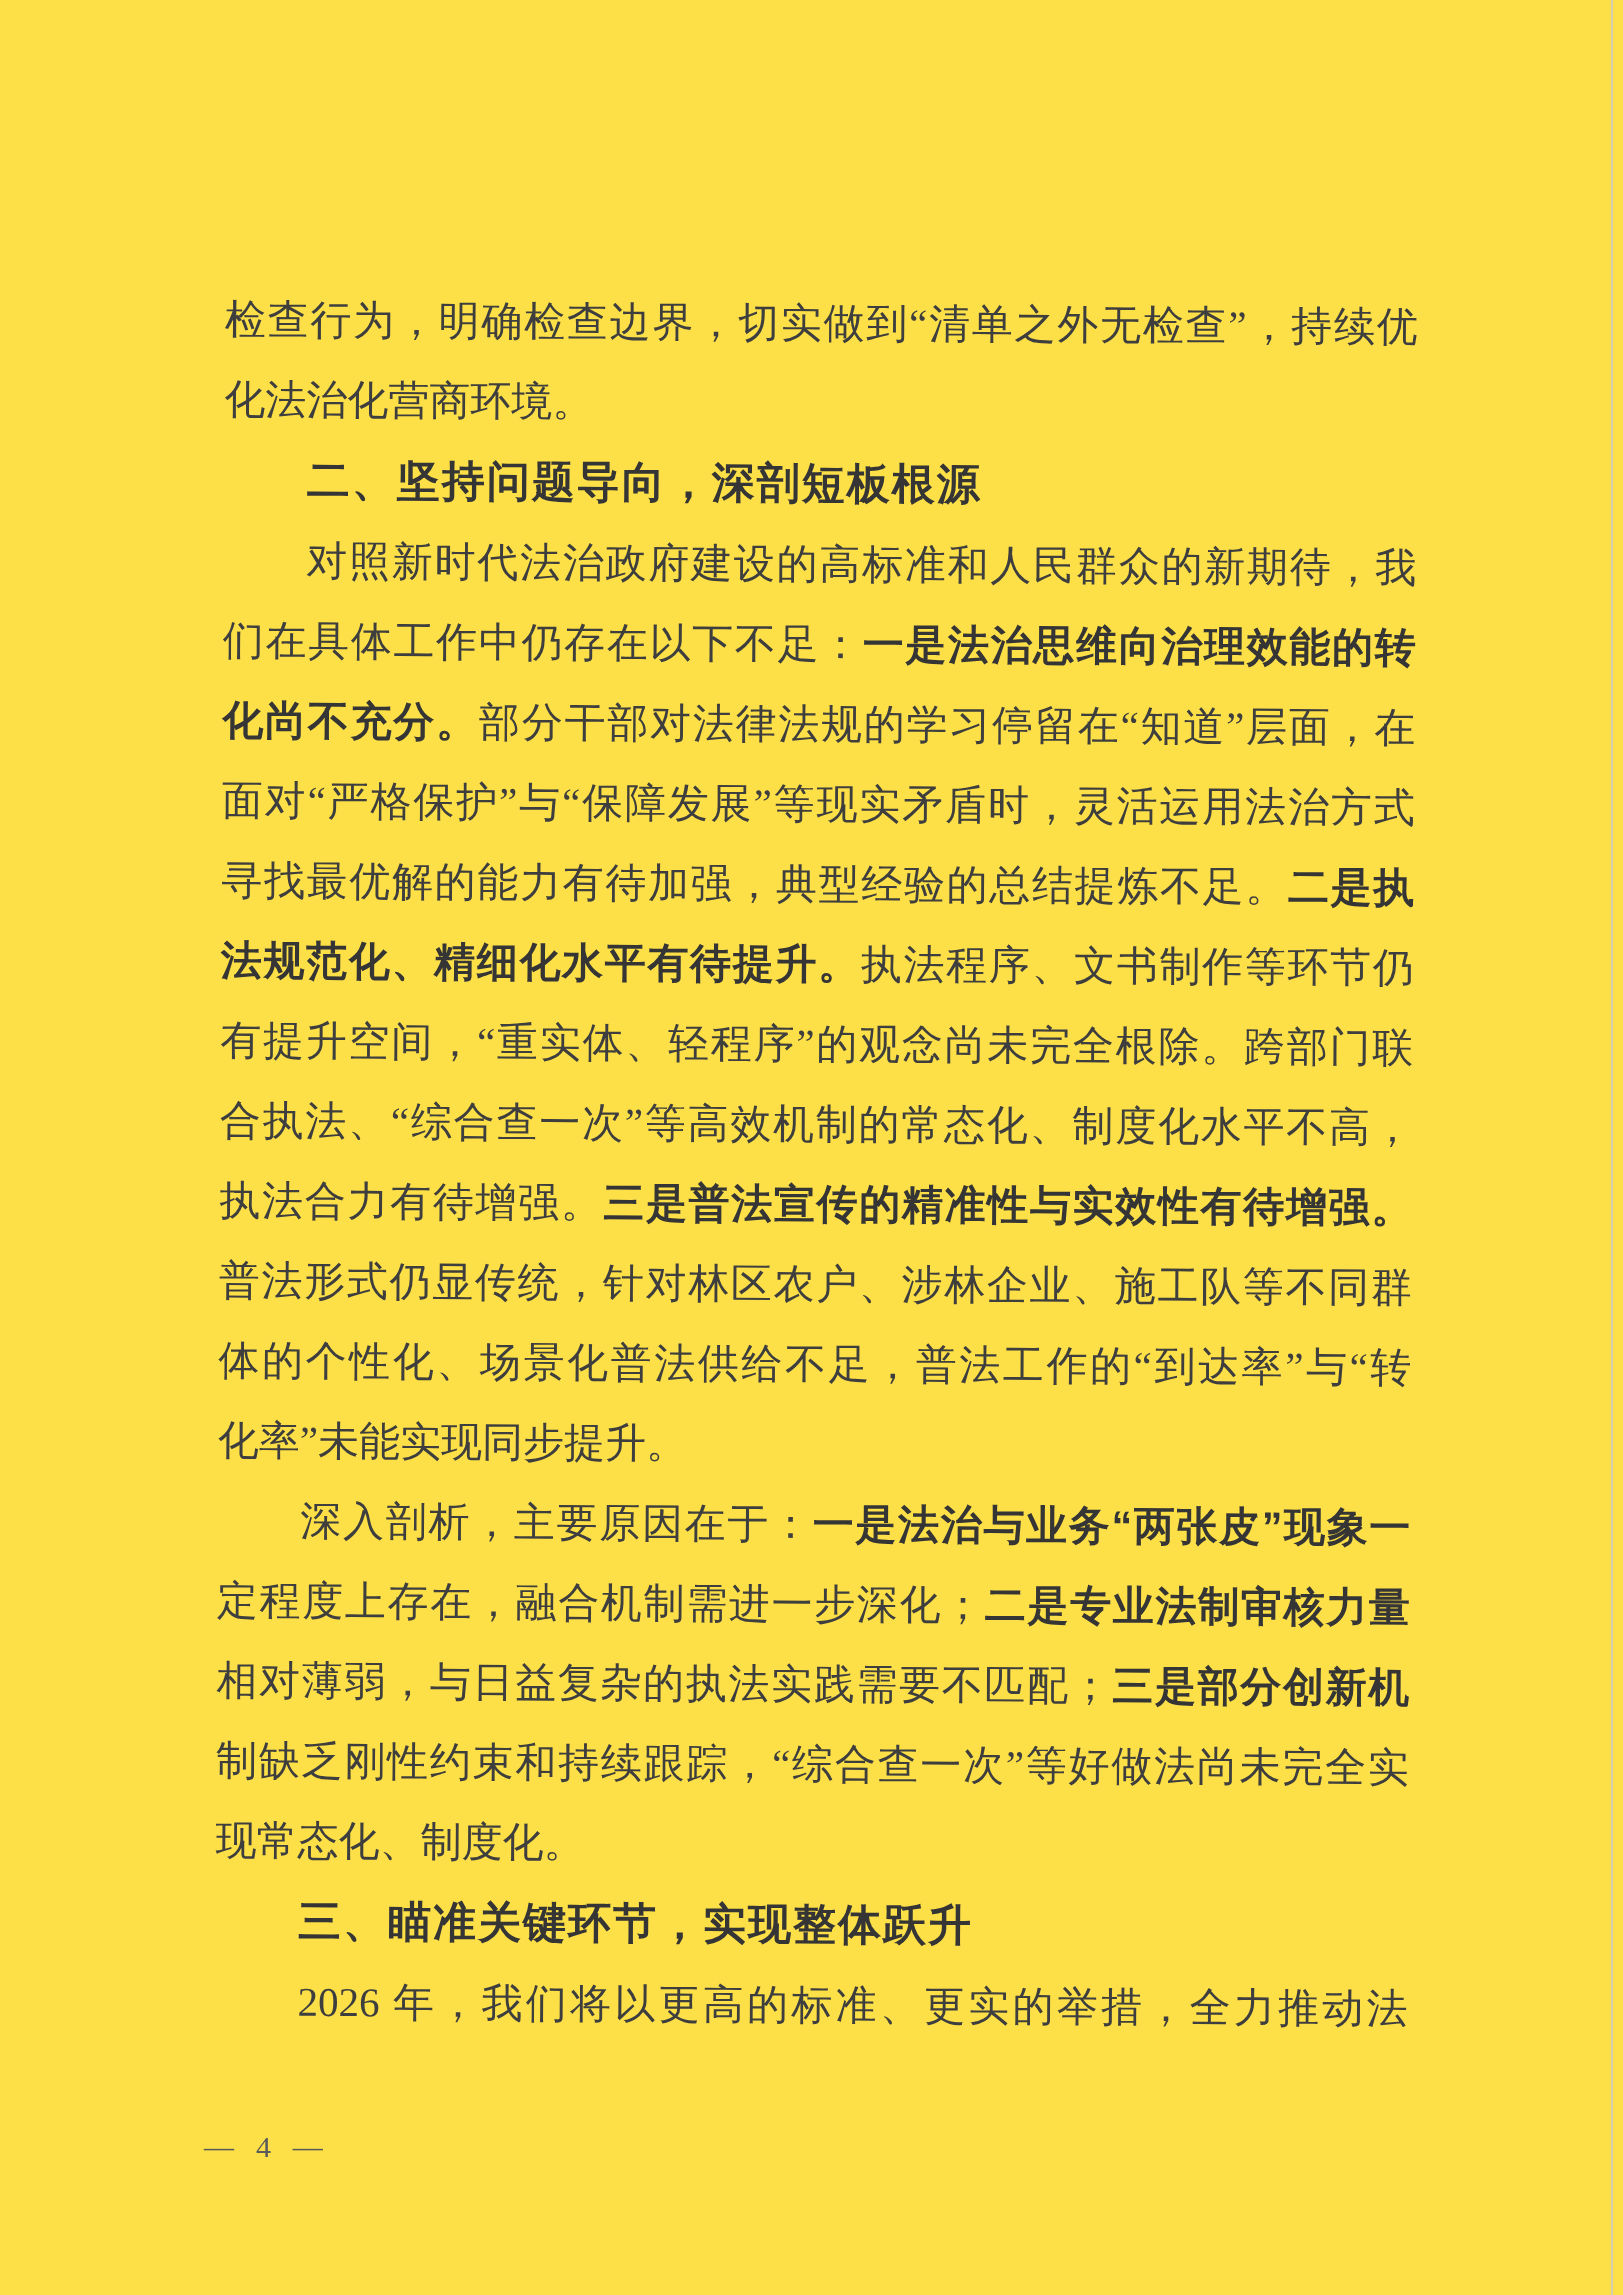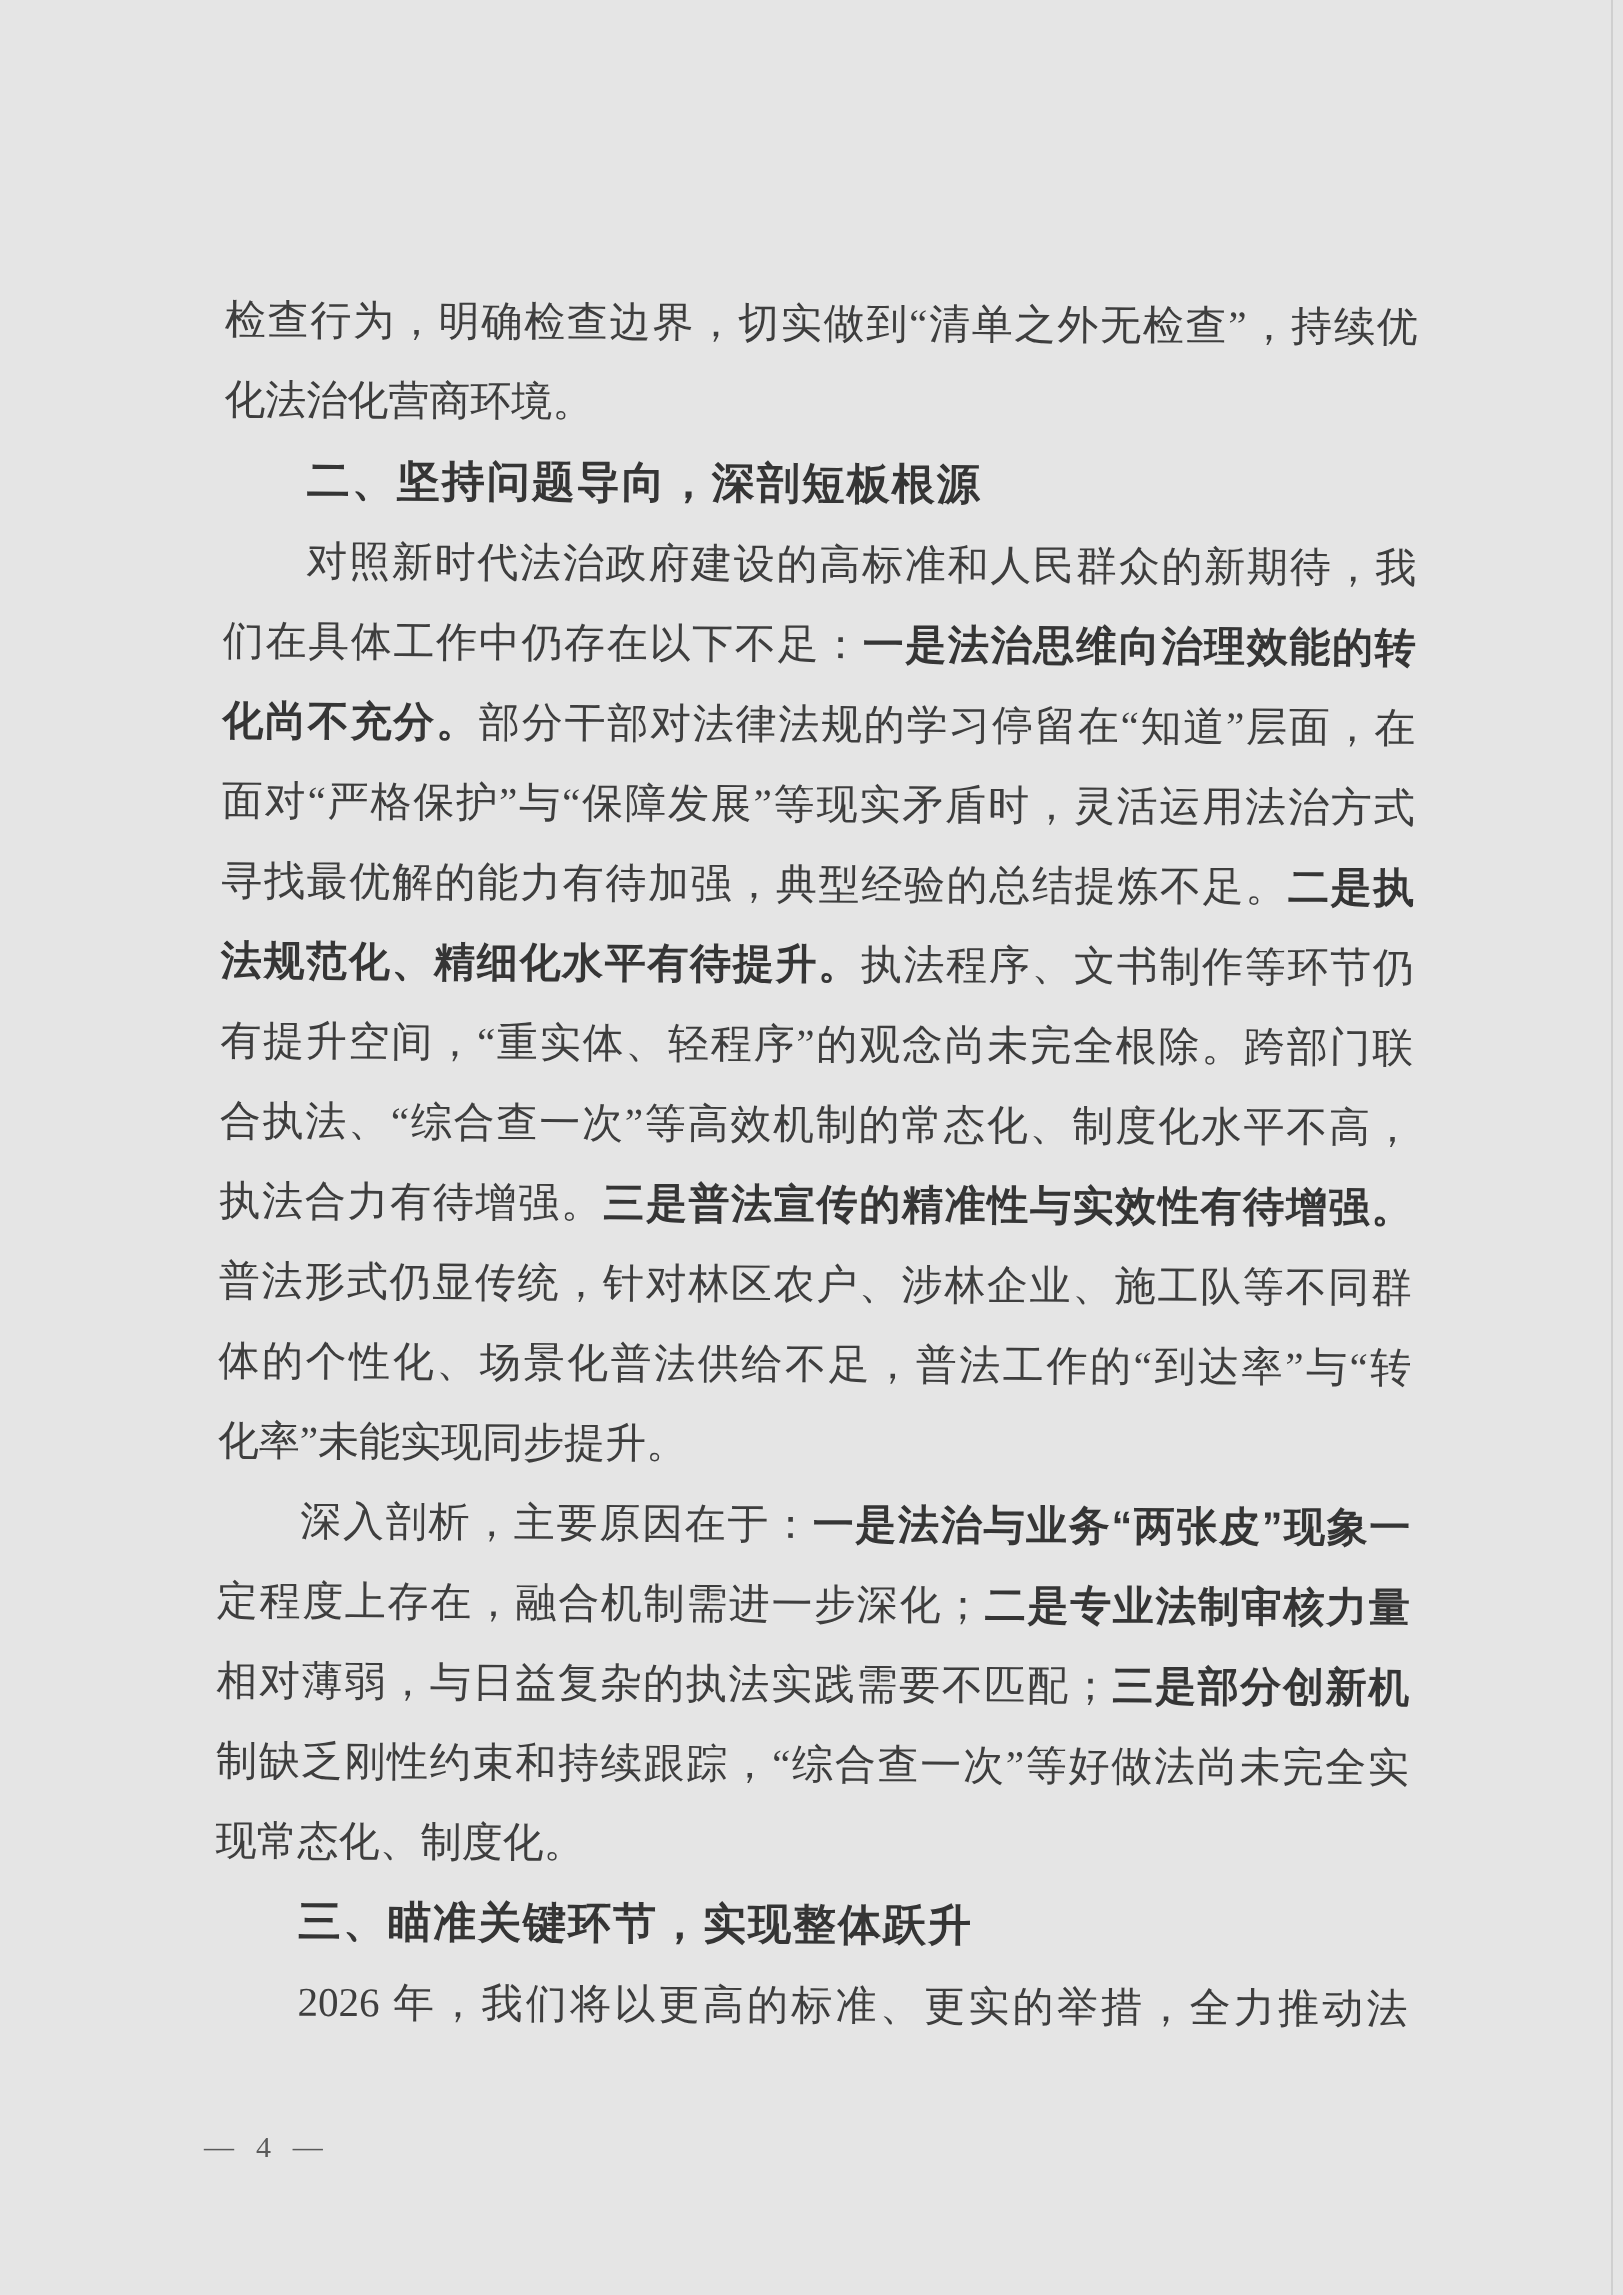--- a/index.html
+++ b/index.html
@@ -4,21 +4,21 @@
 <style>
   html, body {
     margin: 0;
     padding: 0;
     background: #ffffff;
   }
   .page {
     position: relative;
     width: 1624px;
     height: 2295px;
-    background: #e5e5e5;
+    background: #fde047;
     overflow: hidden;
   }
   
   .scan-edge {
     position: absolute;
     top: 0;
     right: 11.3px;
     width: 2px;
     height: 100%;
     background: #c9c9c9;

